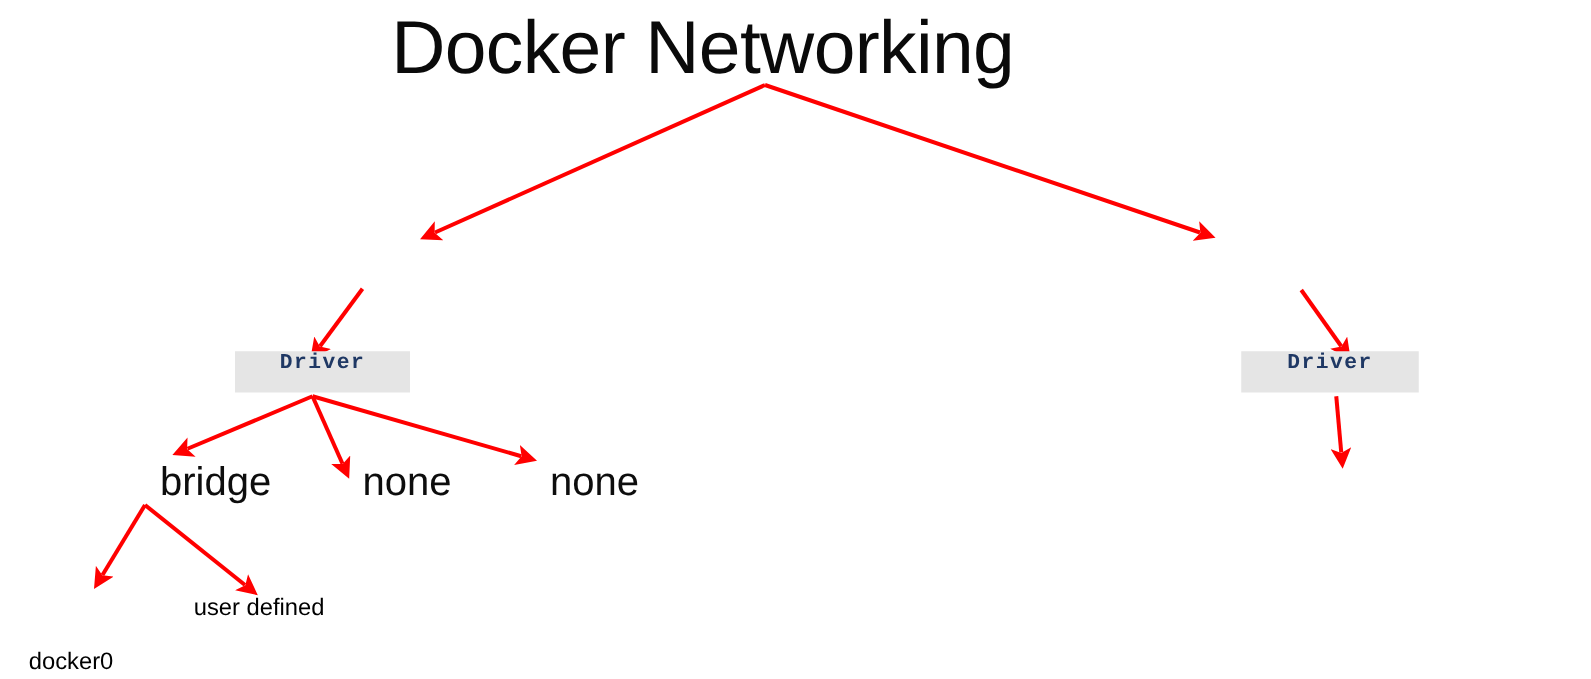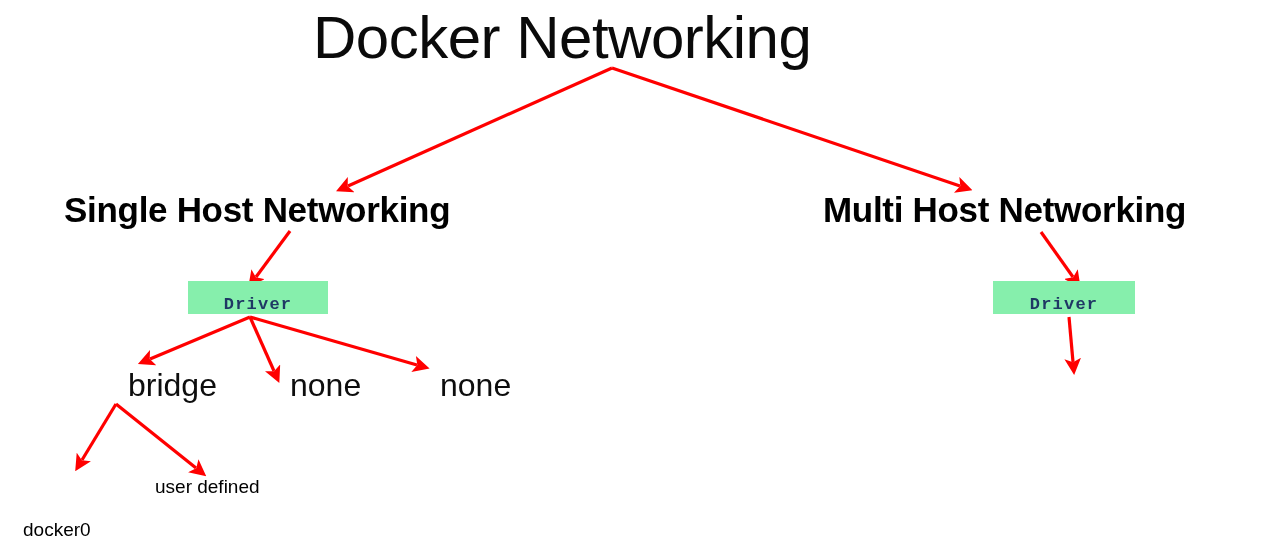--- a/index.html
+++ b/index.html
@@ -56,23 +56,23 @@
   }
   .small-node {
     font-family: "Liberation Sans", sans-serif;
     font-weight: 400;
     font-size: 19px;
     color: #000000;
   }
   .driver-box {
     position: absolute;
     display: flex;
-    align-items: flex-end;
+    align-items: flex-start;
     justify-content: center;
-    background: #86efac;
+    background: #e5e5e5;
     border: 0;
   }
   .driver-box .driver-label {
     font-family: "Liberation Mono", "DejaVu Sans Mono", monospace;
     font-weight: 700;
     font-size: 17px;
     letter-spacing: 1.2px;
     color: #1f3864;
   }
 </style>
@@ -104,23 +104,21 @@
 
     <line x1="116" y1="404" x2="196" y2="468" stroke="#ff0000" stroke-width="3.2" marker-end="url(#ah)"></line>
 
     <line x1="1041" y1="232" x2="1073" y2="277" stroke="#ff0000" stroke-width="3.2" marker-end="url(#ah)"></line>
 
     <line x1="1069" y1="317" x2="1073" y2="362" stroke="#ff0000" stroke-width="3.2" marker-end="url(#ah)"></line>
   </svg>
 
   <div class="node title-node" style="left:313px; top:4px;">Docker Networking</div>
 
-  <div class="node heading-node" style="left:64px; top:190px;">Single Host Networking</div>
 
-  <div class="node heading-node" style="left:823px; top:190px;">Multi Host Networking</div>
 
   <div class="driver-box" style="left:188px; top:281px; width:140px; height:33px;">
     <span class="driver-label">Driver</span>
   </div>
 
   <div class="driver-box" style="left:993px; top:281px; width:142px; height:33px;">
     <span class="driver-label">Driver</span>
   </div>
 
   <div class="node leaf-node" style="left:80px; top:368px;">bridge</div>

